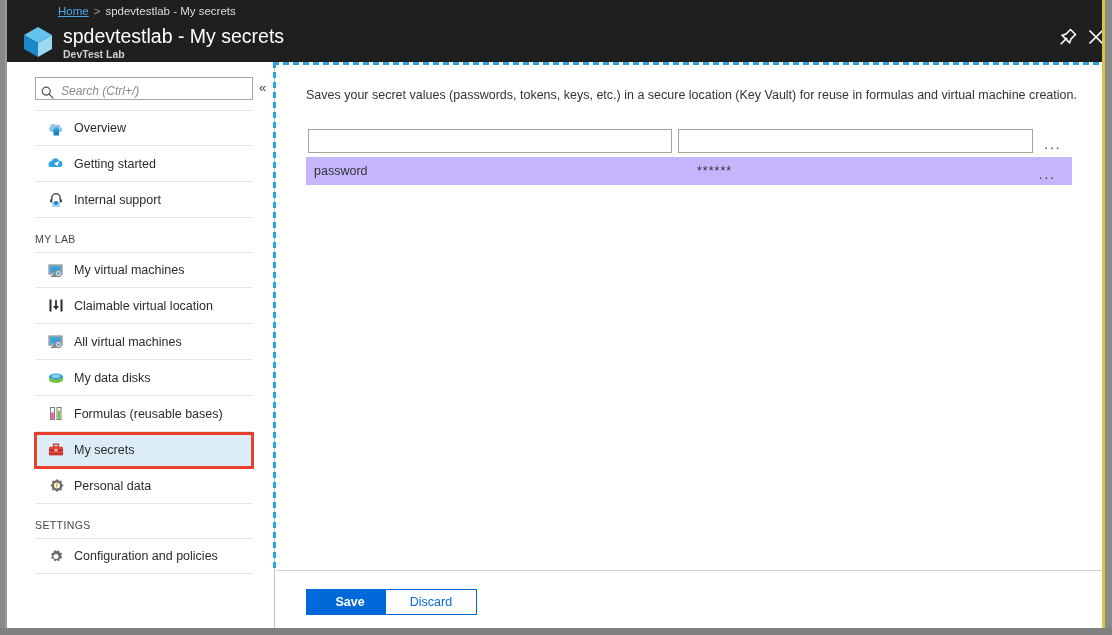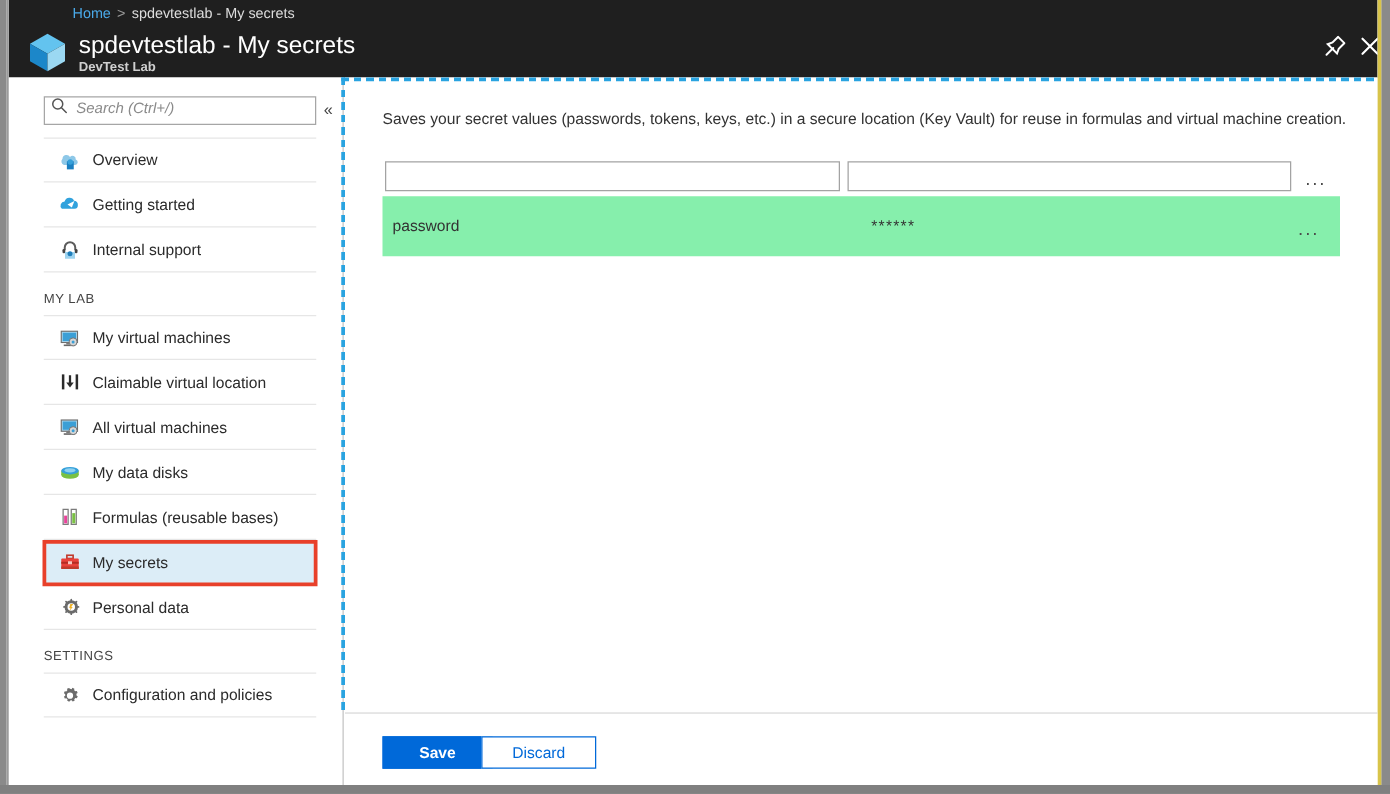--- a/index.html
+++ b/index.html
@@ -38,20 +38,21 @@
   .breadcrumb {
     position: absolute;
     left: 51px; top: 5px;
     font-size: 11.5px;
     color: #c8c8c8;
     white-space: nowrap;
   }
   .breadcrumb .crumb-home {
     color: #4aa9e8;
     cursor: pointer;
+    text-decoration: underline;
   }
   .breadcrumb .crumb-sep {
     color: #9a9a9a;
     margin: 0 5px;
   }
   .breadcrumb .crumb-current { color: #dddddd; }
 
   .cube-icon {
     position: absolute;
     left: 16px; top: 26px;
@@ -119,21 +120,21 @@
     left: 0; top: 0;
     width: 268px; height: 40px;
   }
   .search-box {
     position: absolute;
     left: 28px; top: 15px;
     width: 218px; height: 23px;
     border: 1px solid #a6a6a6;
     background: #fff;
     display: flex;
-    align-items: flex-start;
+    align-items: flex-end;
     padding-left: 5px;
     cursor: text;
   }
   .search-box svg { flex: 0 0 auto; }
   .search-box input {
     border: none; outline: none;
     font-family: "Liberation Sans", sans-serif;
     font-size: 12px;
     font-style: italic;
     color: #6b6b6b;
@@ -240,22 +241,22 @@
   .col-value { width: 338px; }
   .col-act   { width: 45px; }
 
   .grid-row {
     display: flex;
     align-items: center;
     height: 36px;
   }
   .grid-row.editor { height: 33px; }
   .grid-row.data {
-    background: #86efac;
-    height: 48px;
+    background: #c4b5fd;
+    height: 28px;
   }
   .cell-input {
     width: 376px;
     height: 24px;
     border: 1px solid #a3a3a3;
     background: #ffffff;
     margin-left: 2px;
   }
   .cell-input.value { width: 366px; margin-left: 6px; }
   .cell-input input {

